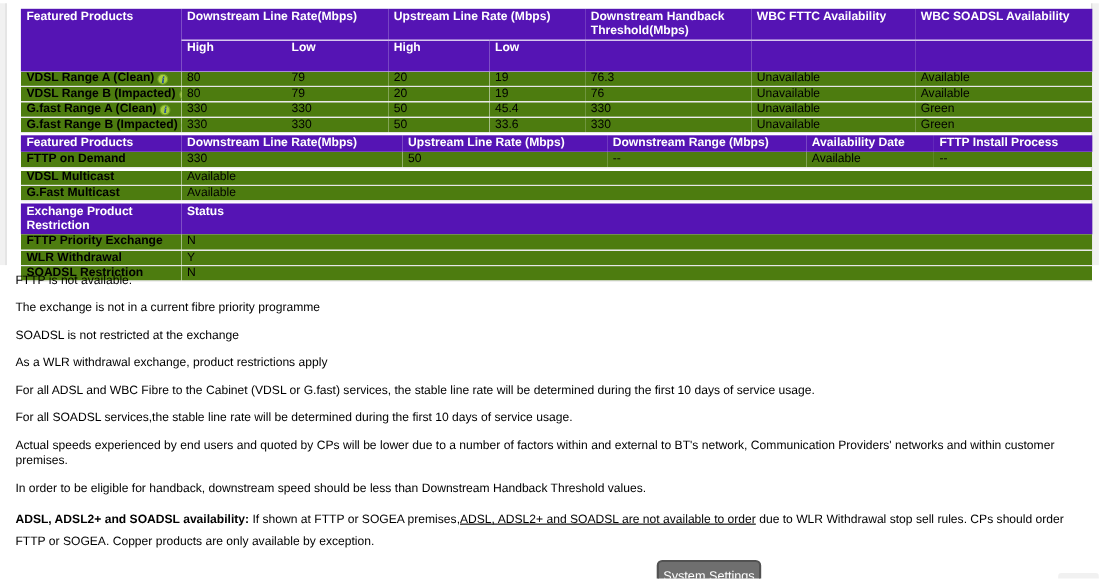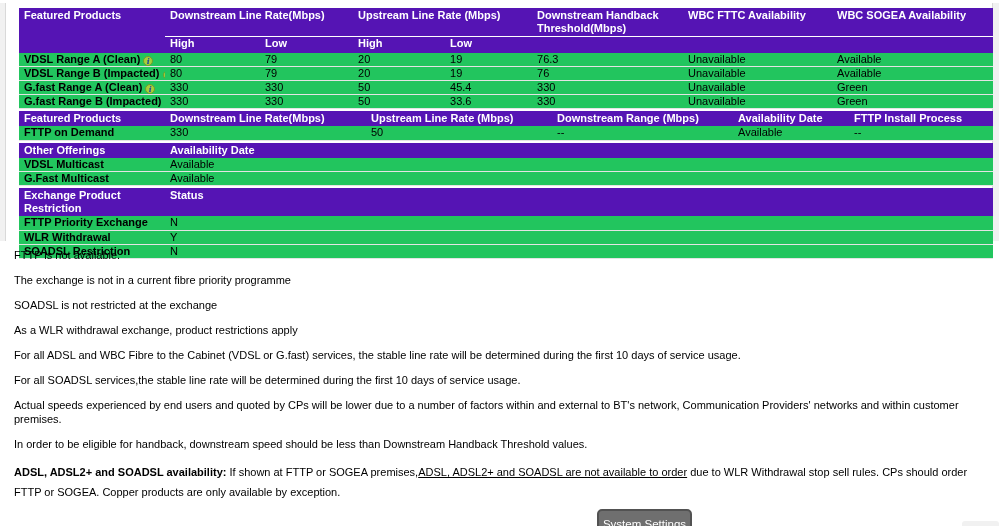--- a/index.html
+++ b/index.html
@@ -20,23 +20,23 @@
 
   .tables-wrap { position: absolute; left: 19px; top: 8px; width: 974px; }
   table { border-collapse: collapse; table-layout: fixed; width: 974px; margin-bottom: 2px; }
   th {
     background: #5514b4; color: #ffffff; font-weight: bold;
     text-align: left; font-size: 11px; line-height: 13px;
     padding: 1px 2px 1px 5px; height: 14px; vertical-align: top;
   }
   tr.main-hdr th { height: 27px; }
   tr.main-hdr th.wline { border-bottom: 1px solid #ffffff; }
-  tr.sub-hdr th { height: 16px; padding-top: 0; padding-bottom: 0; }
+  tr.sub-hdr th { height: 28px; padding-top: 0; padding-bottom: 0; }
   td {
-    background: #22c55e; border-bottom: 1px solid #e4e4e4;
+    background: #4d7c0f; border-bottom: 1px solid #e4e4e4;
     font-size: 11px; line-height: 13px; height: 14px;
     padding: 0 2px 0 5px; vertical-align: middle; white-space: nowrap;
     overflow: hidden;
   }
   td.rowlabel { font-weight: bold; }
   .info-icon {
     display: inline-block; width: 10px; height: 10px; border-radius: 50%;
     background: #a6cf3b; border: 1px solid #6f9d2a; color: #1f4aa0;
     font-family: "DejaVu Serif", serif; font-style: italic; font-weight: bold;
     font-size: 8px; line-height: 9px; text-align: center;
@@ -79,21 +79,21 @@
         <col style="width:149px">
         <col style="width:161px">
     </colgroup>
     <tbody>
         <tr class="main-hdr">
       <th rowspan="2">Featured Products</th>
       <th colspan="2" class="wline">Downstream Line Rate(Mbps)</th>
       <th colspan="2" class="wline">Upstream Line Rate (Mbps)</th>
       <th class="wline">Downstream Handback Threshold(Mbps)</th>
       <th class="wline">WBC FTTC Availability</th>
-      <th class="wline">WBC SOGEA Availability</th>
+      <th class="wline">WBC SOADSL Availability</th>
     </tr>
     <tr class="sub-hdr">
       <th>High</th>
       <th>Low</th>
       <th>High</th>
       <th>Low</th>
       <th></th>
       <th></th>
       <th></th>
     </tr>
@@ -168,24 +168,20 @@
     </tr>
   </tbody>
     </table>
 
   <table>
     <colgroup>
         <col style="width:146px">
         <col style="width:828px">
       </colgroup>
     <tbody>
-        <tr>
-      <th>Other Offerings</th>
-      <th>Availability Date</th>
-    </tr>
     <tr>
       <td class="rowlabel">VDSL Multicast</td>
       <td>Available</td>
     </tr>
     <tr>
       <td class="rowlabel">G.Fast Multicast</td>
       <td>Available</td>
     </tr>
   </tbody>
     </table>

